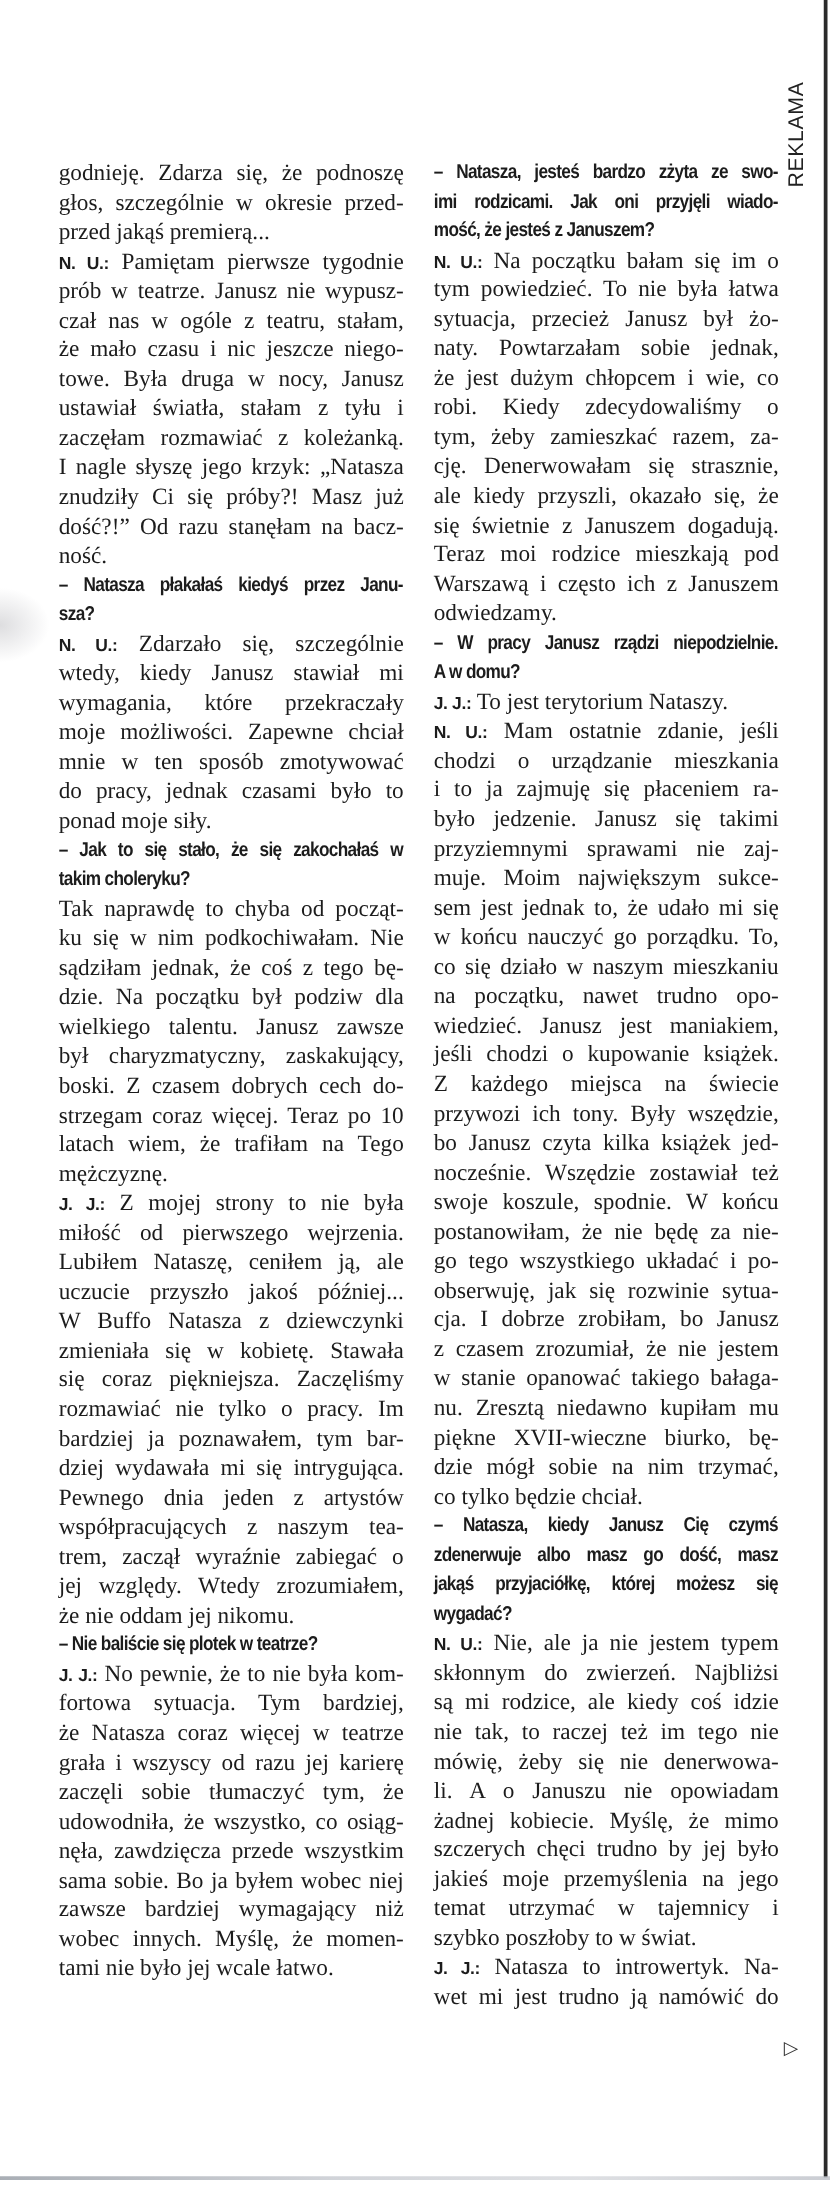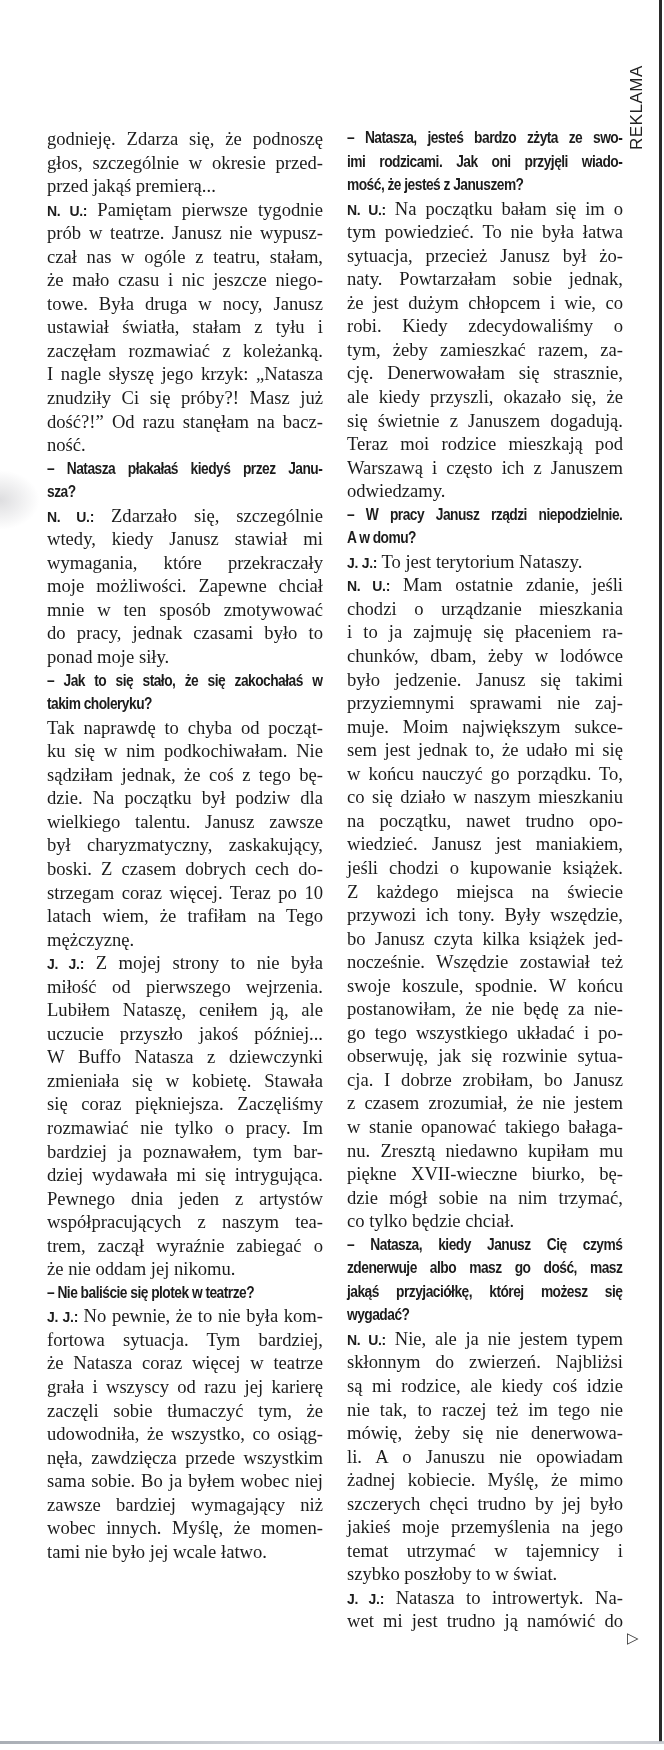--- a/index.html
+++ b/index.html
@@ -107,20 +107,21 @@
     <div class="line"><span>uczucie przyszło jakoś później...</span></div>
     <div class="line"><span>W Buffo Natasza z dziewczynki</span></div>
     <div class="line"><span>zmieniała się w kobietę. Stawała</span></div>
     <div class="line"><span>się coraz piękniejsza. Zaczęliśmy</span></div>
     <div class="line"><span>rozmawiać nie tylko o pracy. Im</span></div>
     <div class="line"><span>bardziej ja poznawałem, tym bar-</span></div>
     <div class="line"><span>dziej wydawała mi się intrygująca.</span></div>
     <div class="line"><span>Pewnego dnia jeden z artystów</span></div>
     <div class="line"><span>współpracujących z naszym tea-</span></div>
     <div class="line"><span>trem, zaczął wyraźnie zabiegać o</span></div>
+    <div class="line"><span>jej względy. Wtedy zrozumiałem,</span></div>
     <div class="line last"><span>że nie oddam jej nikomu.</span></div>
     <div class="line q last"><span>– Nie baliście się plotek w teatrze?</span></div>
     <div class="line"><span class="spk">J. J.:</span> <span>No pewnie, że to nie była kom-</span></div>
     <div class="line"><span>fortowa sytuacja. Tym bardziej,</span></div>
     <div class="line"><span>że Natasza coraz więcej w teatrze</span></div>
     <div class="line"><span>grała i wszyscy od razu jej karierę</span></div>
     <div class="line"><span>zaczęli sobie tłumaczyć tym, że</span></div>
     <div class="line"><span>udowodniła, że wszystko, co osiąg-</span></div>
     <div class="line"><span>nęła, zawdzięcza przede wszystkim</span></div>
     <div class="line"><span>sama sobie. Bo ja byłem wobec niej</span></div>
@@ -144,21 +145,20 @@
     <div class="line"><span>się świetnie z Januszem dogadują.</span></div>
     <div class="line"><span>Teraz moi rodzice mieszkają pod</span></div>
     <div class="line"><span>Warszawą i często ich z Januszem</span></div>
     <div class="line last"><span>odwiedzamy.</span></div>
     <div class="line q"><span>– W pracy Janusz rządzi niepodzielnie.</span></div>
     <div class="line q last"><span>A w domu?</span></div>
     <div class="line last"><span class="spk">J. J.:</span> <span>To jest terytorium Nataszy.</span></div>
     <div class="line"><span class="spk">N. U.:</span> <span>Mam ostatnie zdanie, jeśli</span></div>
     <div class="line"><span>chodzi o urządzanie mieszkania</span></div>
     <div class="line"><span>i to ja zajmuję się płaceniem ra-</span></div>
-    <div class="line"><span>chunków, dbam, żeby w lodówce</span></div>
     <div class="line"><span>było jedzenie. Janusz się takimi</span></div>
     <div class="line"><span>przyziemnymi sprawami nie zaj-</span></div>
     <div class="line"><span>muje. Moim największym sukce-</span></div>
     <div class="line"><span>sem jest jednak to, że udało mi się</span></div>
     <div class="line"><span>w końcu nauczyć go porządku. To,</span></div>
     <div class="line"><span>co się działo w naszym mieszkaniu</span></div>
     <div class="line"><span>na początku, nawet trudno opo-</span></div>
     <div class="line"><span>wiedzieć. Janusz jest maniakiem,</span></div>
     <div class="line"><span>jeśli chodzi o kupowanie książek.</span></div>
     <div class="line"><span>Z każdego miejsca na świecie</span></div>

